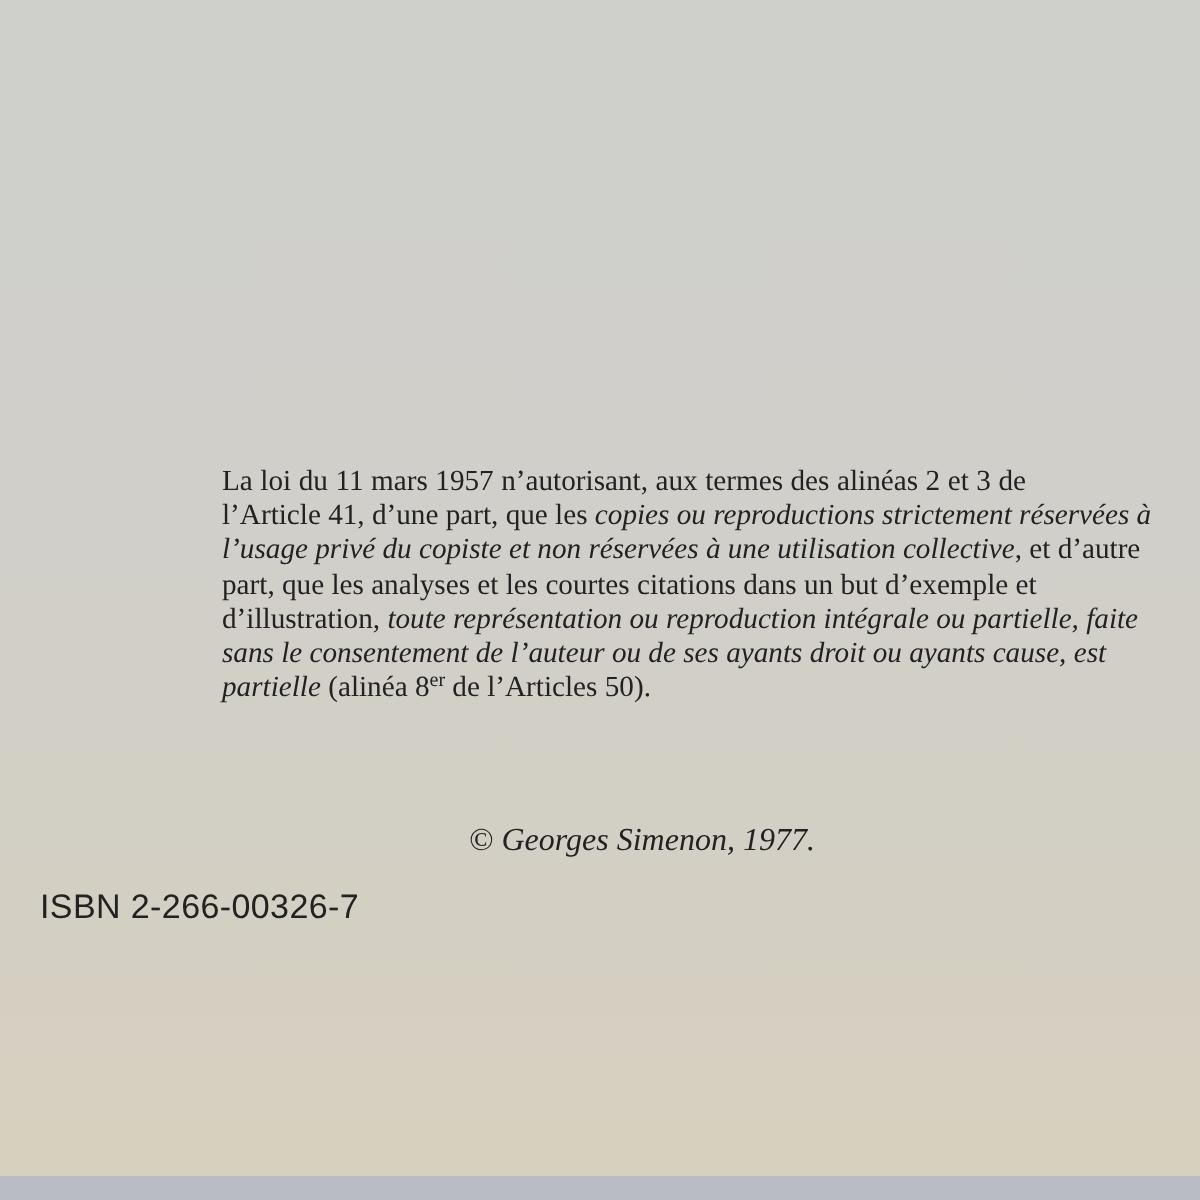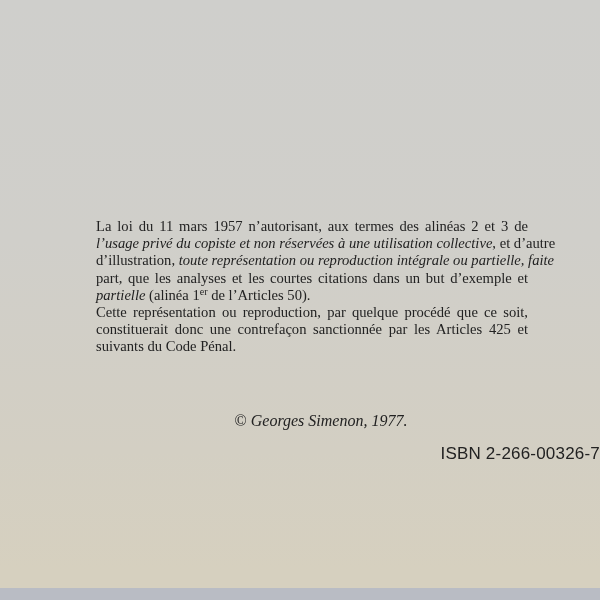--- a/index.html
+++ b/index.html
@@ -10,50 +10,47 @@
       color: #222;
     }
     .page-bottom-edge {
       position: absolute; left: 0; right: 0; bottom: 0; height: 12px;
       background: #b9bcc4;
     }
     .legal {
       position: absolute; left: 96px; top: 218px; width: 432px;
       font-size: 14.6px; line-height: 17.2px; text-align: justify;
     }
-    .legal p { margin: 0; }
+    .legal p { margin: 15px; }
     .legal .l { display: block; text-align: justify; text-align-last: justify; white-space: nowrap; }
     .legal .last { text-align-last: left; }
     i { font-style: italic; }
     sup { font-size: 10px; vertical-align: 5px; line-height: 0; }
     .copyright {
       position: absolute; left: 0; width: 600px; top: 412px;
       text-align: center; font-size: 16px; padding-left: 20px; box-sizing: border-box; margin-left: 11px;
     }
     .isbn {
       position: absolute; left: 0; width: 600px; top: 444px;
-      text-align: right; font-family: "Liberation Sans", "DejaVu Sans", sans-serif;
+      text-align: left; font-family: "Liberation Sans", "DejaVu Sans", sans-serif;
       font-size: 17px; padding-left: 20px; box-sizing: border-box; letter-spacing: 0.2px;
     }
   </style>
 </head>
 <body>
 
 <div class="legal">
   <p>
     <span class="l">La loi du 11 mars 1957 n’autorisant, aux termes des alinéas 2 et 3 de</span>
+    <span class="l"><span>l’Article 41, d’une part, que les </span><i>copies ou reproductions strictement réservées à</i></span>
     <span class="l"><i>l’usage privé du copiste et non réservées à une utilisation collective</i><span>, et d’autre</span></span>
+    <span class="l">part, que les analyses et les courtes citations dans un but d’exemple et</span>
     <span class="l"><span>d’illustration, </span><i>toute représentation ou reproduction intégrale ou partielle, faite</i></span>
-    <span class="l">part, que les analyses et les courtes citations dans un but d’exemple et</span>
-    <span class="l last"><i>partielle</i><span> (alinéa 1</span><sup>er</sup><span> de l’Articles 50).</span></span>
-  </p>
-  <p>
-    <span class="l">Cette représentation ou reproduction, par quelque procédé que ce soit,</span>
-    <span class="l">constituerait donc une contrefaçon sanctionnée par les Articles 425 et</span>
-    <span class="l last">suivants du Code Pénal.</span>
+    <span class="l"><i>sans le consentement de l’auteur ou de ses ayants droit ou ayants cause, est</i></span>
+    <span class="l last"><i>partielle</i><span> (alinéa 8</span><sup>er</sup><span> de l’Articles 50).</span></span>
   </p>
 </div>
 
 <div class="copyright">
   <span>©</span>
   <i>Georges Simenon, 1977.</i>
 </div>
 
 <div class="isbn">ISBN 2-266-00326-7</div>
 

